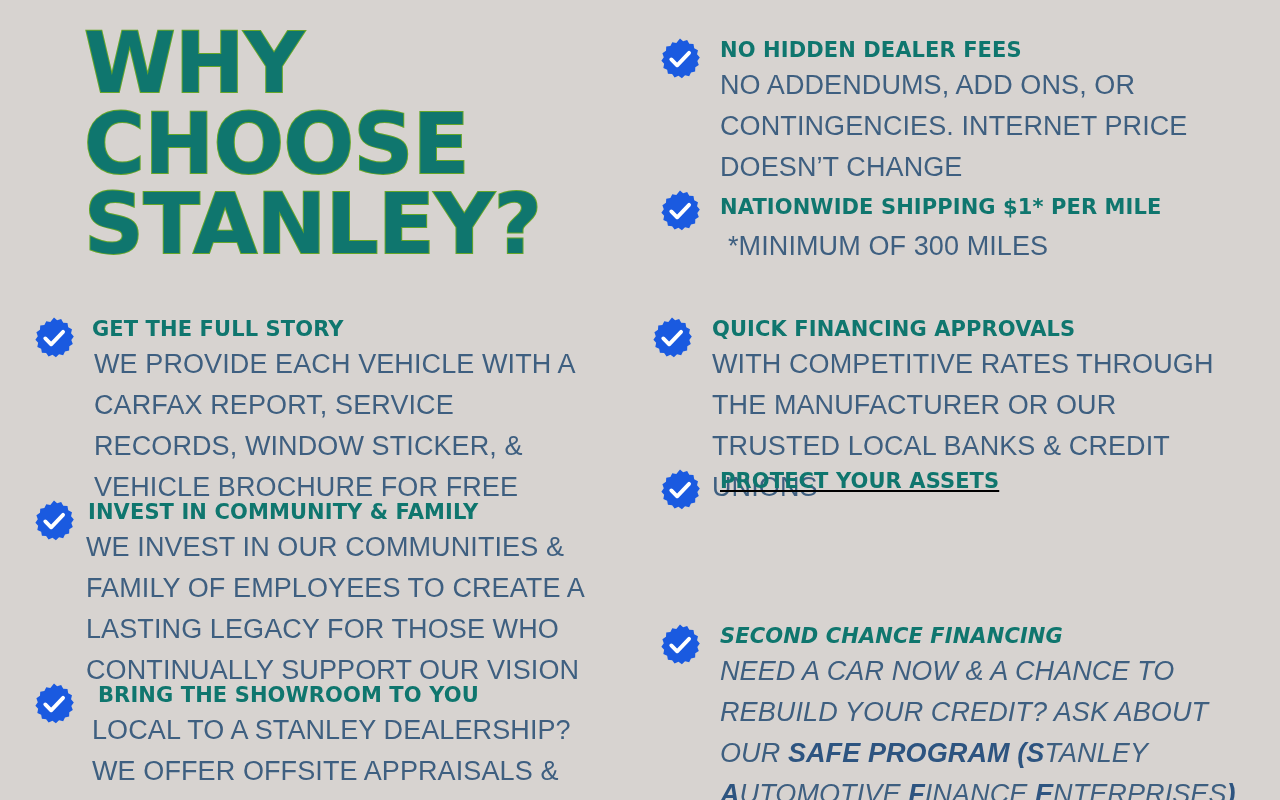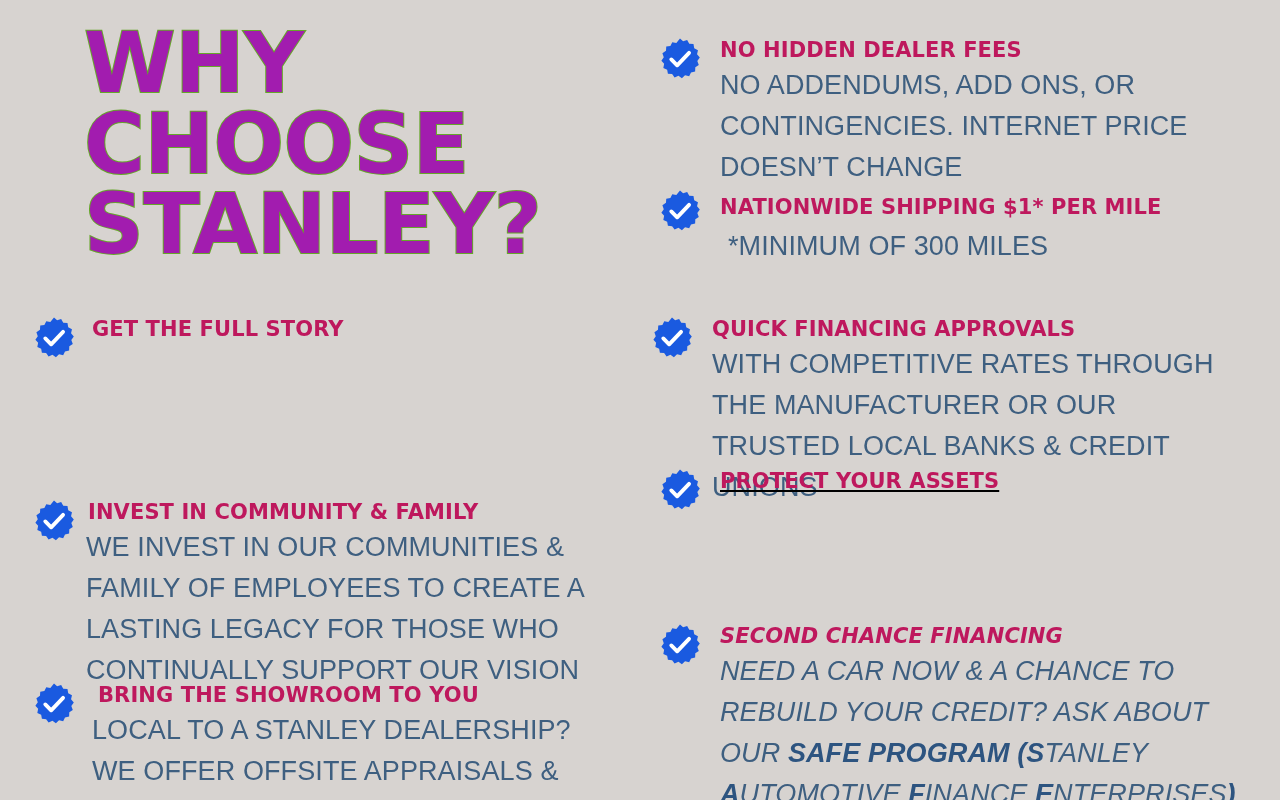--- a/index.html
+++ b/index.html
@@ -24,21 +24,21 @@
   .headline {
     position: absolute;
     left: 84px;
     top: 24px;
     width: 520px;
     font-family: "DejaVu Sans", "Liberation Sans", sans-serif;
     font-weight: 700;
     font-size: 83px;
     line-height: 0.97;
     letter-spacing: -0.5px;
-    color: #a21caf;
+    color: #0f766e;
     -webkit-text-stroke: 2px #66a62a;
     paint-order: stroke fill;
     text-transform: uppercase;
     white-space: pre-line;
     margin: 0;
   }
 
   
   .col {
     position: absolute;
@@ -62,21 +62,21 @@
 
   .ftext {
     margin-left: 60px;
   }
   .fhead {
     font-family: "DejaVu Sans", "Liberation Sans", sans-serif;
     font-weight: 700;
     font-size: 21px;
     line-height: 1.28;
     letter-spacing: 0.1px;
-    color: #be185d;
+    color: #0f766e;
     text-transform: uppercase;
     margin: 0 0 1px 0;
   }
   .fbody {
     font-family: "Liberation Sans", sans-serif;
     font-weight: 400;
     font-size: 27px;
     line-height: 1.52;
     letter-spacing: 0.1px;
     color: #3e5f80;
@@ -122,20 +122,21 @@
 
     <div class="feature l1">
       <span class="badge">
         <svg viewBox="0 0 48 48" aria-hidden="true">
           <path fill="#1a5ae0" d="M24 1.6l3.4 3.1 4.4-1.4 2.3 4 4.6.3.8 4.6 4.1 2.2-1 4.5 3 3.5-2.7 3.8 1.6 4.3-3.8 2.6-.2 4.6-4.5.9-2 4.1-4.5-.9-3.4 3.1-3.8-2.5-4.2 1.8-2.7-3.7-4.6-.3-.8-4.5-4.2-2 .9-4.5-3-3.4 2.6-3.8-1.5-4.4 3.9-2.5.3-4.6 4.5-.8 2.1-4.1 4.4 1z"></path>
           <path fill="none" stroke="#ffffff" stroke-width="4.2" stroke-linecap="round" stroke-linejoin="round" d="M14.5 24.5l6.4 6.4 13-13.6"></path>
         </svg>
       </span>
       <div class="ftext">
         <div class="fhead">GET THE FULL STORY</div>
+        <div class="fbody">WE PROVIDE EACH VEHICLE WITH A CARFAX REPORT, SERVICE RECORDS, WINDOW STICKER, &amp; VEHICLE BROCHURE FOR FREE</div>
       </div>
     </div>
 
     <div class="feature l2">
       <span class="badge">
         <svg viewBox="0 0 48 48" aria-hidden="true">
           <path fill="#1a5ae0" d="M24 1.6l3.4 3.1 4.4-1.4 2.3 4 4.6.3.8 4.6 4.1 2.2-1 4.5 3 3.5-2.7 3.8 1.6 4.3-3.8 2.6-.2 4.6-4.5.9-2 4.1-4.5-.9-3.4 3.1-3.8-2.5-4.2 1.8-2.7-3.7-4.6-.3-.8-4.5-4.2-2 .9-4.5-3-3.4 2.6-3.8-1.5-4.4 3.9-2.5.3-4.6 4.5-.8 2.1-4.1 4.4 1z"></path>
           <path fill="none" stroke="#ffffff" stroke-width="4.2" stroke-linecap="round" stroke-linejoin="round" d="M14.5 24.5l6.4 6.4 13-13.6"></path>
         </svg>
       </span>

